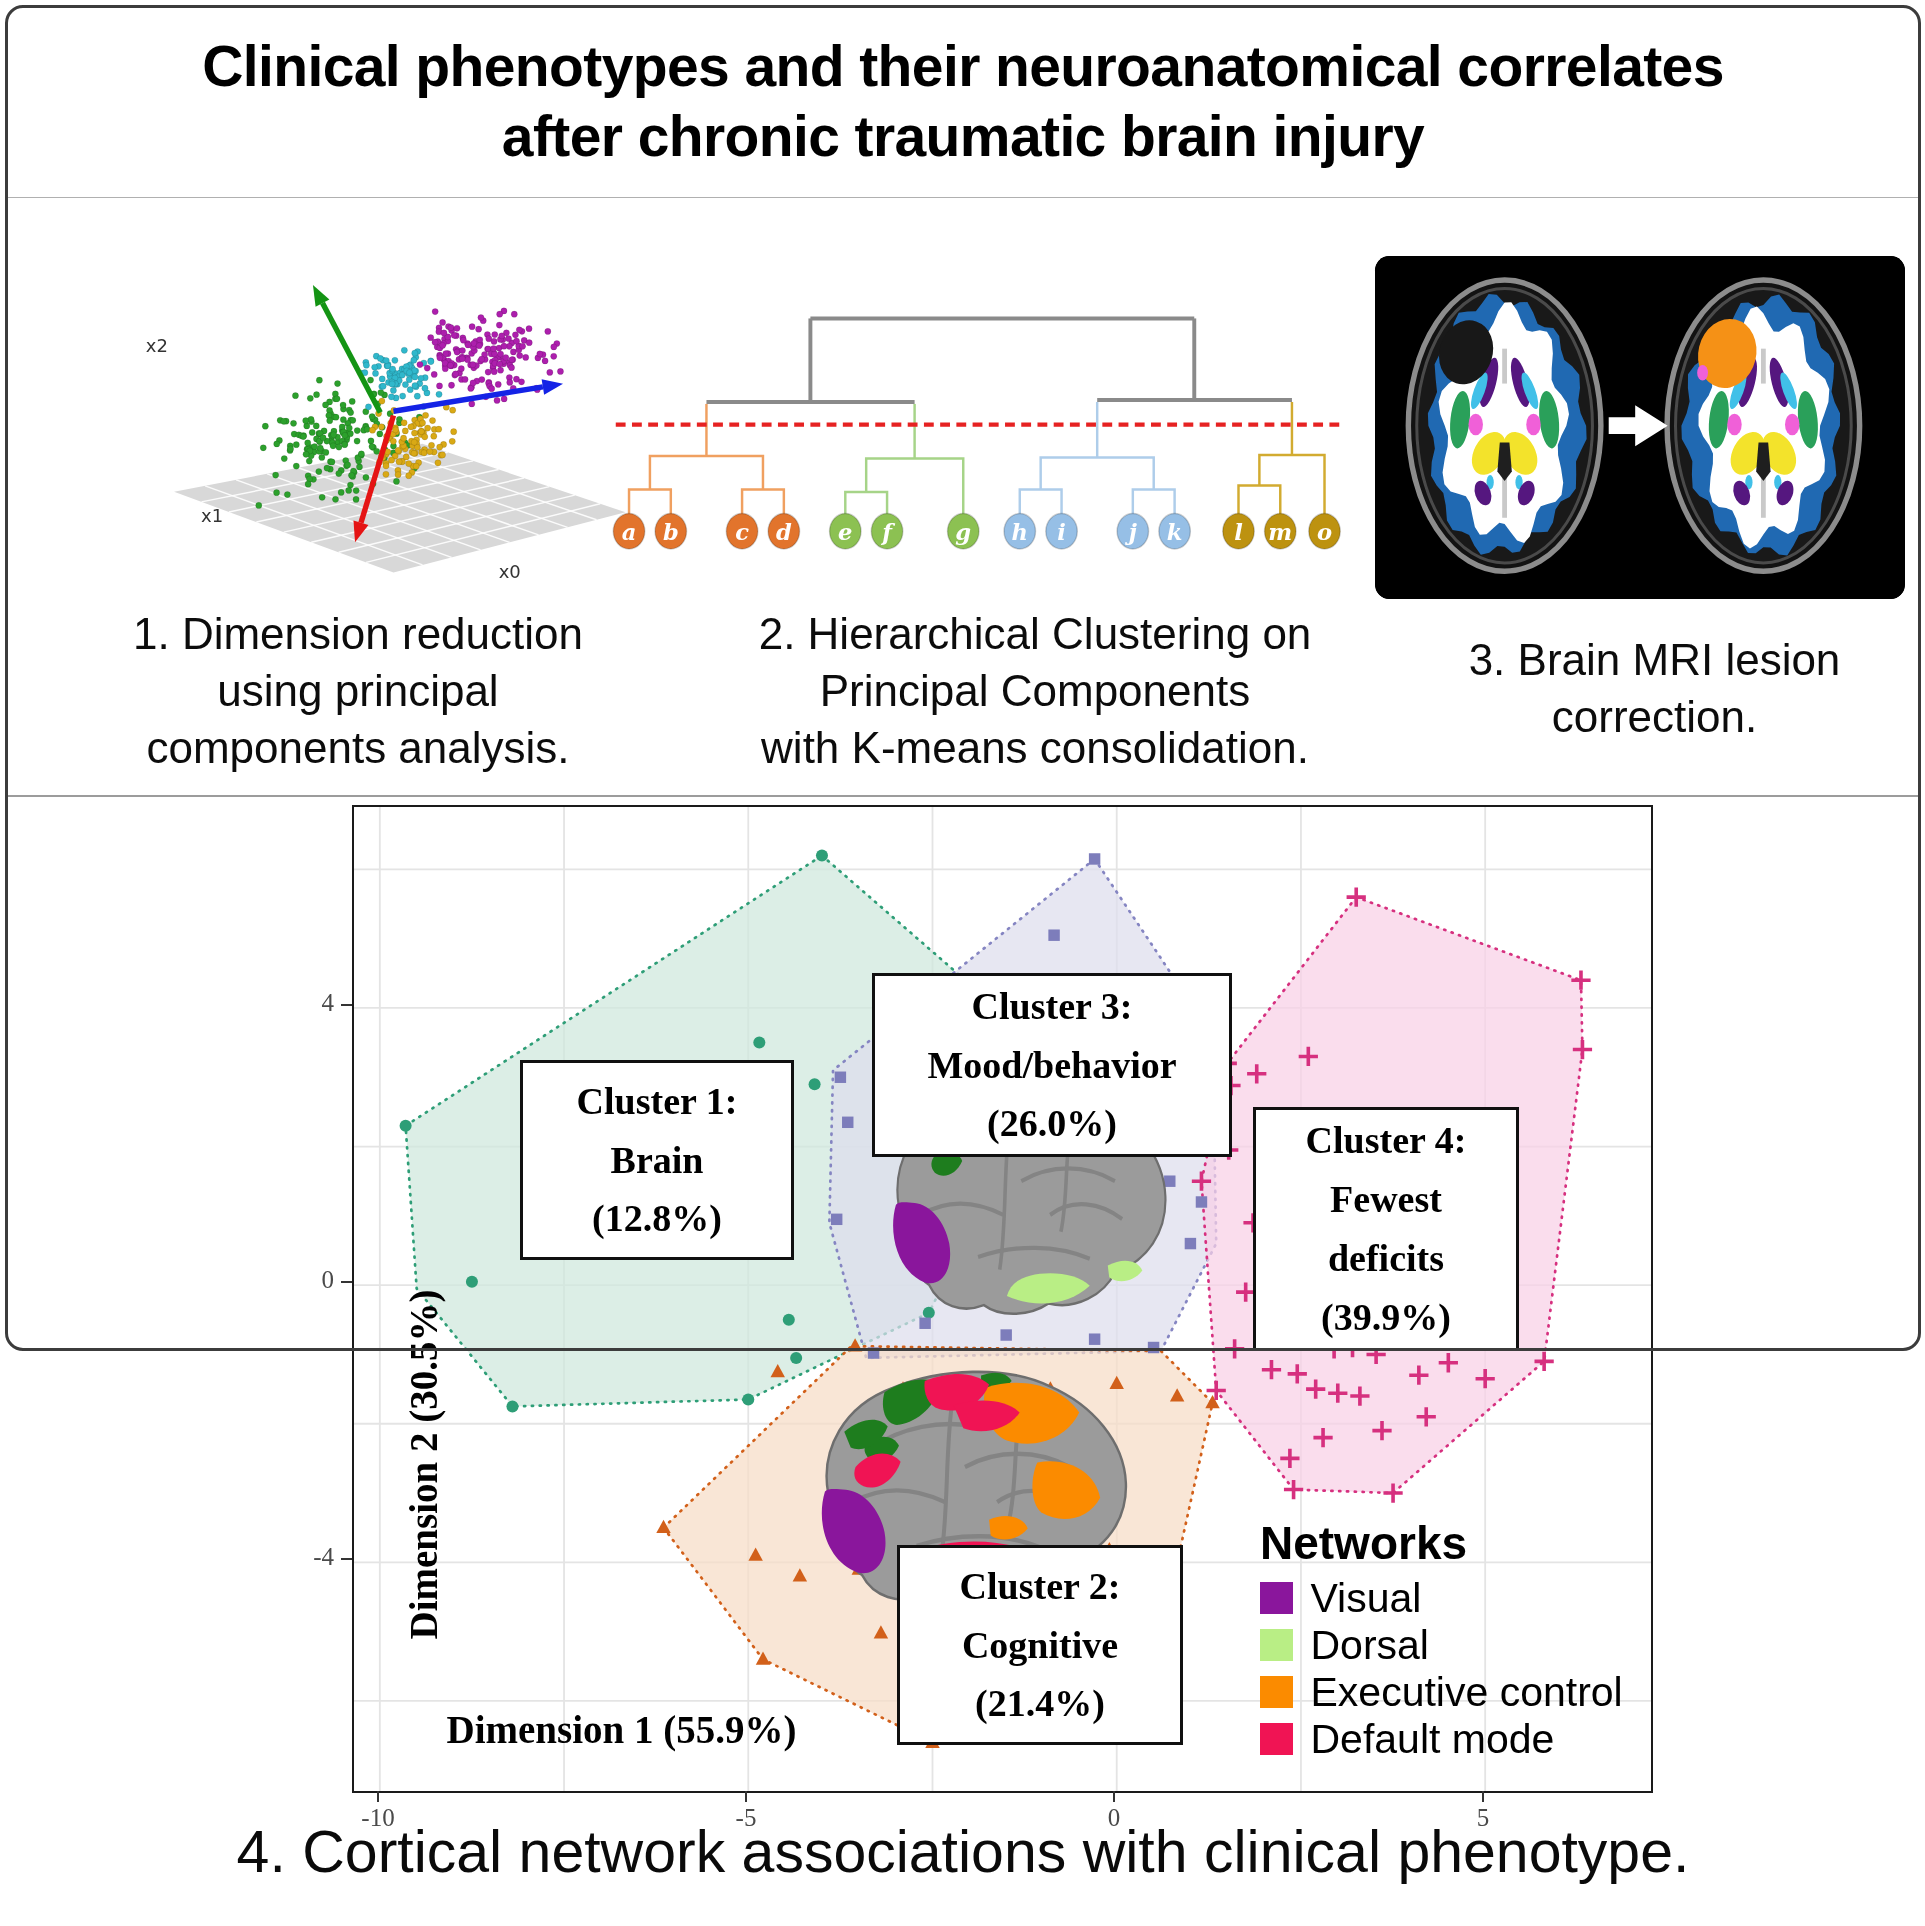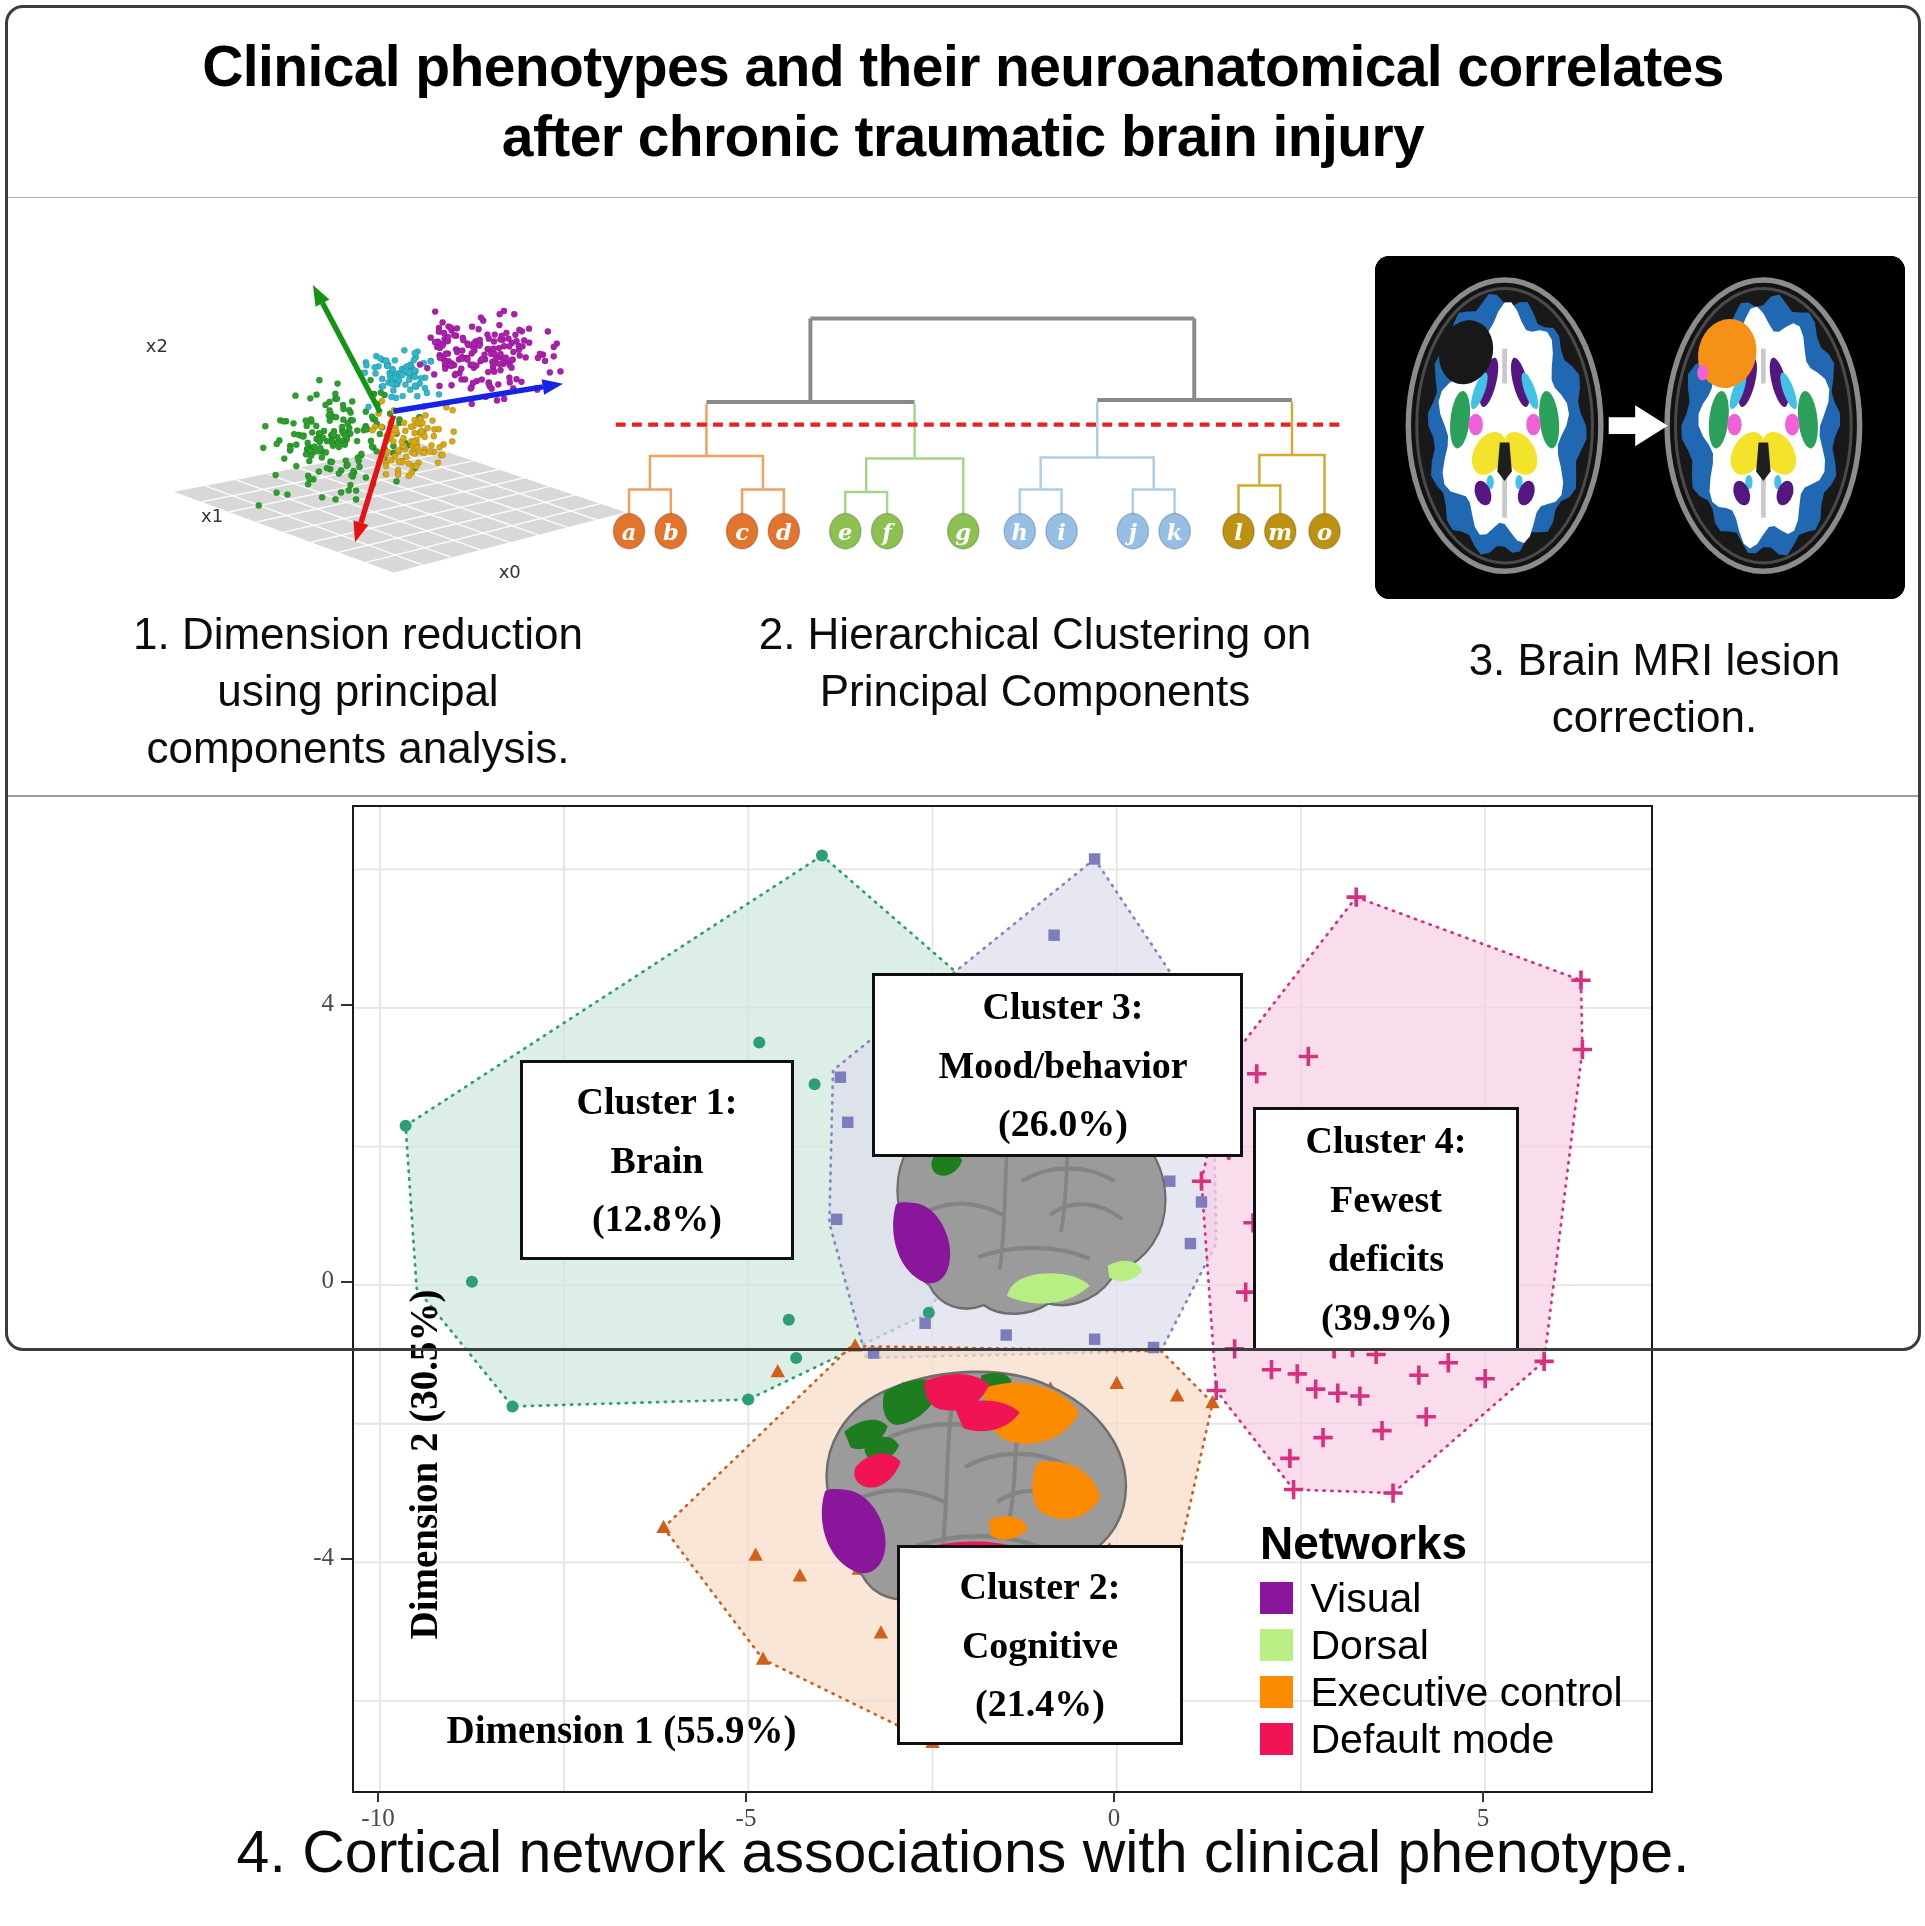--- a/index.html
+++ b/index.html
@@ -723,20 +723,21 @@
     </svg></div>
 
   <div class="caption" style="left:66px;top:605px;width:584px;">
       <div>1. Dimension reduction</div>
       <div>using principal</div>
       <div>components analysis.</div>
     </div>
   <div class="caption" style="left:698px;top:605px;width:674px;">
       <div>2. Hierarchical Clustering on</div>
       <div>Principal Components</div>
+      <div>with K-means consolidation.</div>
     </div>
   <div class="caption" style="left:1396px;top:631px;width:517px;">
       <div>3. Brain MRI lesion</div>
       <div>correction.</div>
     </div>
 
   <div id="plot" class="plot-panel">
       <svg viewBox="0 0 2155 1635" width="1297" height="984">
         <line x1="42.85511363636359" y1="0" x2="42.85511363636359" y2="1635" stroke="#e4e4e4" stroke-width="3"></line>
         <line x1="348.96306818181813" y1="0" x2="348.96306818181813" y2="1635" stroke="#e4e4e4" stroke-width="3"></line>
@@ -915,21 +916,21 @@
     <path d="M150,235 C200,220 262,222 300,240 C282,264 232,272 192,262 C170,256 154,248 150,235 Z" fill="var(--netDefault)"></path>
     <path d="M74,140 C92,122 116,120 130,134 C122,156 100,168 84,162 C74,158 70,150 74,140 Z" fill="var(--netDefault)"></path>
     <path d="M60,100 C80,84 104,82 114,94 C106,114 84,124 68,118 Z" fill="var(--netDorsal)"></path>
         </svg>
       </div>
       <div class="cluster-box" style="left: 166px; top: 253px; width: 268px; height: 194px;">
         <div class="ln">Cluster 1:</div>
         <div class="ln">Brain</div>
         <div class="ln">(12.8%)</div>
       </div>
-      <div class="cluster-box" style="left: 518px; top: 166px; width: 354px; height: 178px; padding-left: 11px;">
+      <div class="cluster-box" style="left: 518px; top: 166px; width: 354px; height: 178px;">
         <div class="ln">Cluster 3:</div>
         <div class="ln">Mood/behavior</div>
         <div class="ln">(26.0%)</div>
       </div>
       <div class="cluster-box" style="left: 543px; top: 738px; width: 280px; height: 194px;">
         <div class="ln">Cluster 2:</div>
         <div class="ln">Cognitive</div>
         <div class="ln">(21.4%)</div>
       </div>
       <div class="cluster-box" style="left: 899px; top: 300px; width: 260px; height: 238px;">

